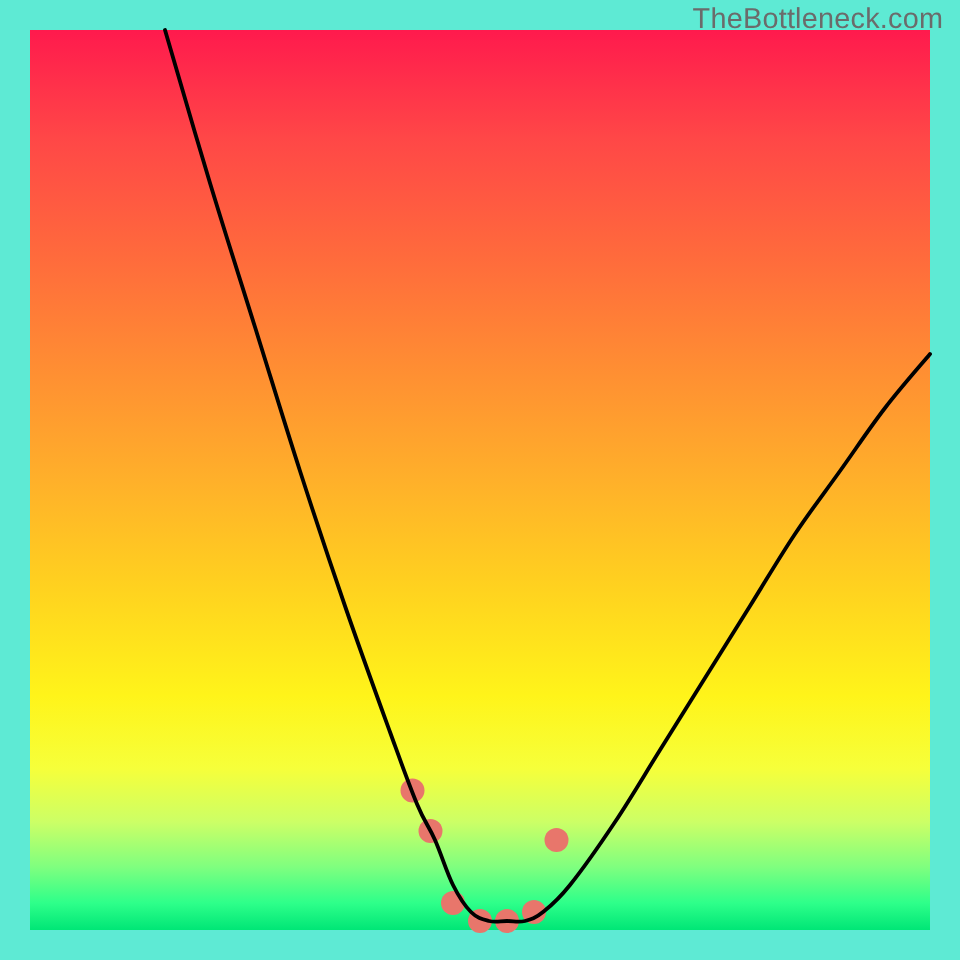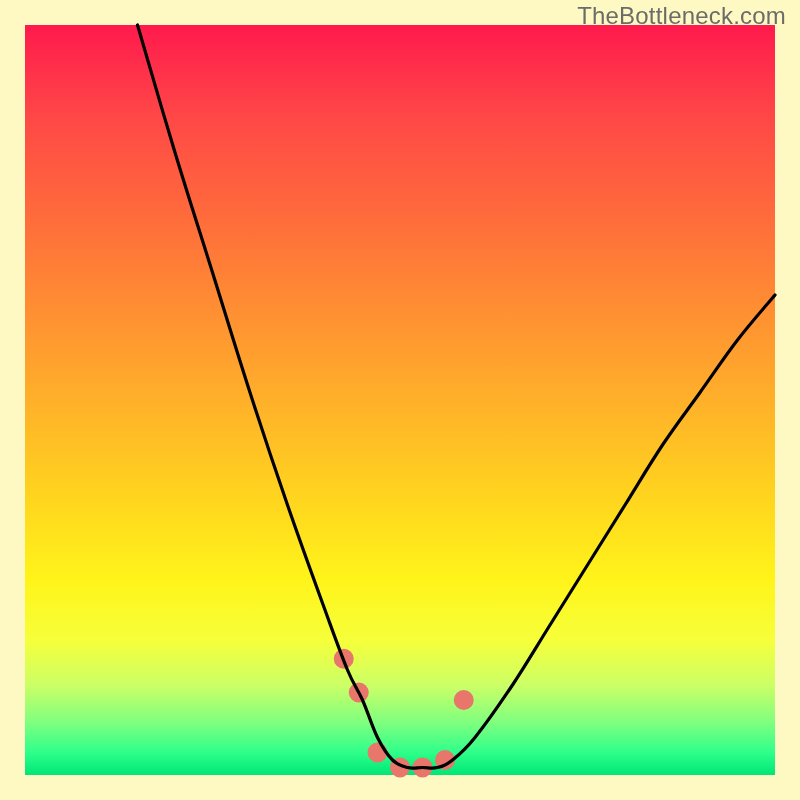--- a/index.html
+++ b/index.html
@@ -7,21 +7,21 @@
     padding: 0;
     width: 800px;
     height: 800px;
     background: #000;
     overflow: hidden;
   }
   .frame {
     position: relative;
     width: 800px;
     height: 800px;
-    background: #fef9c3;
+    background: #5eead4;
   }
   .plot {
     position: absolute;
     left: 25px;
     top: 25px;
     width: 750px;
     height: 750px;
     background: linear-gradient(
       to bottom,
       #ff1a4d 0%,

